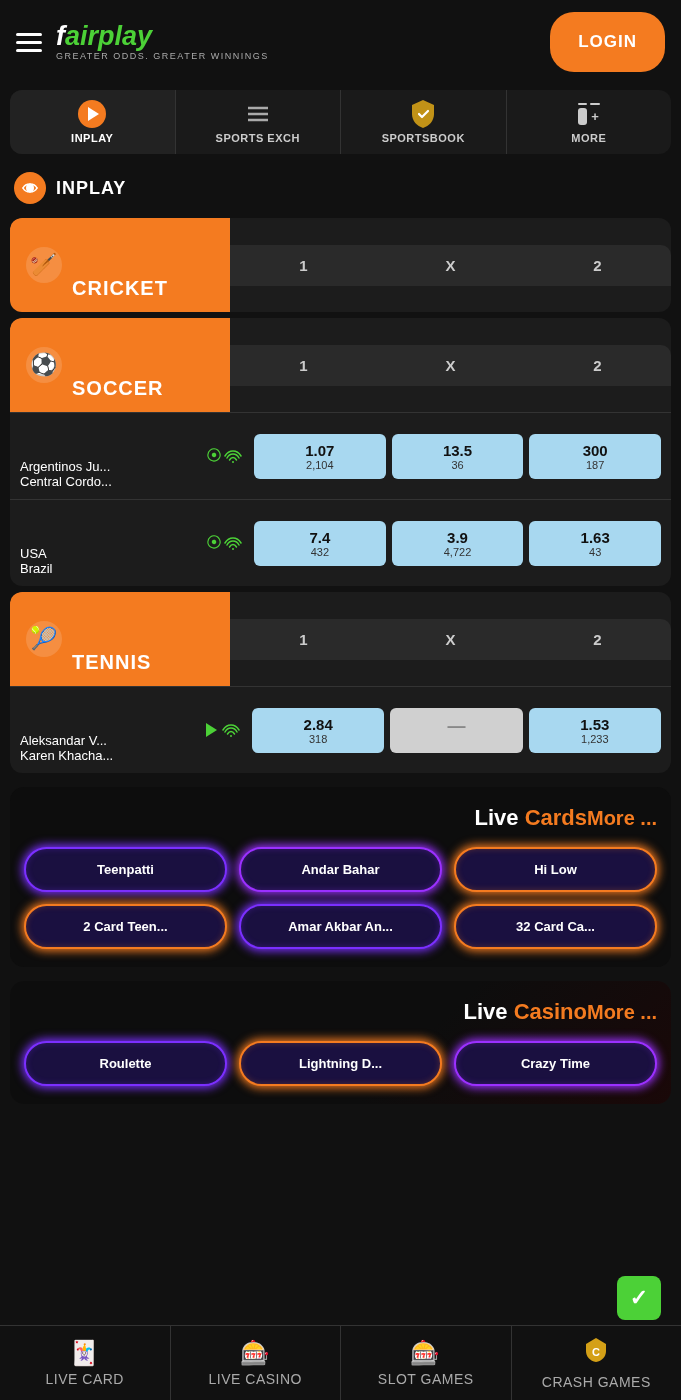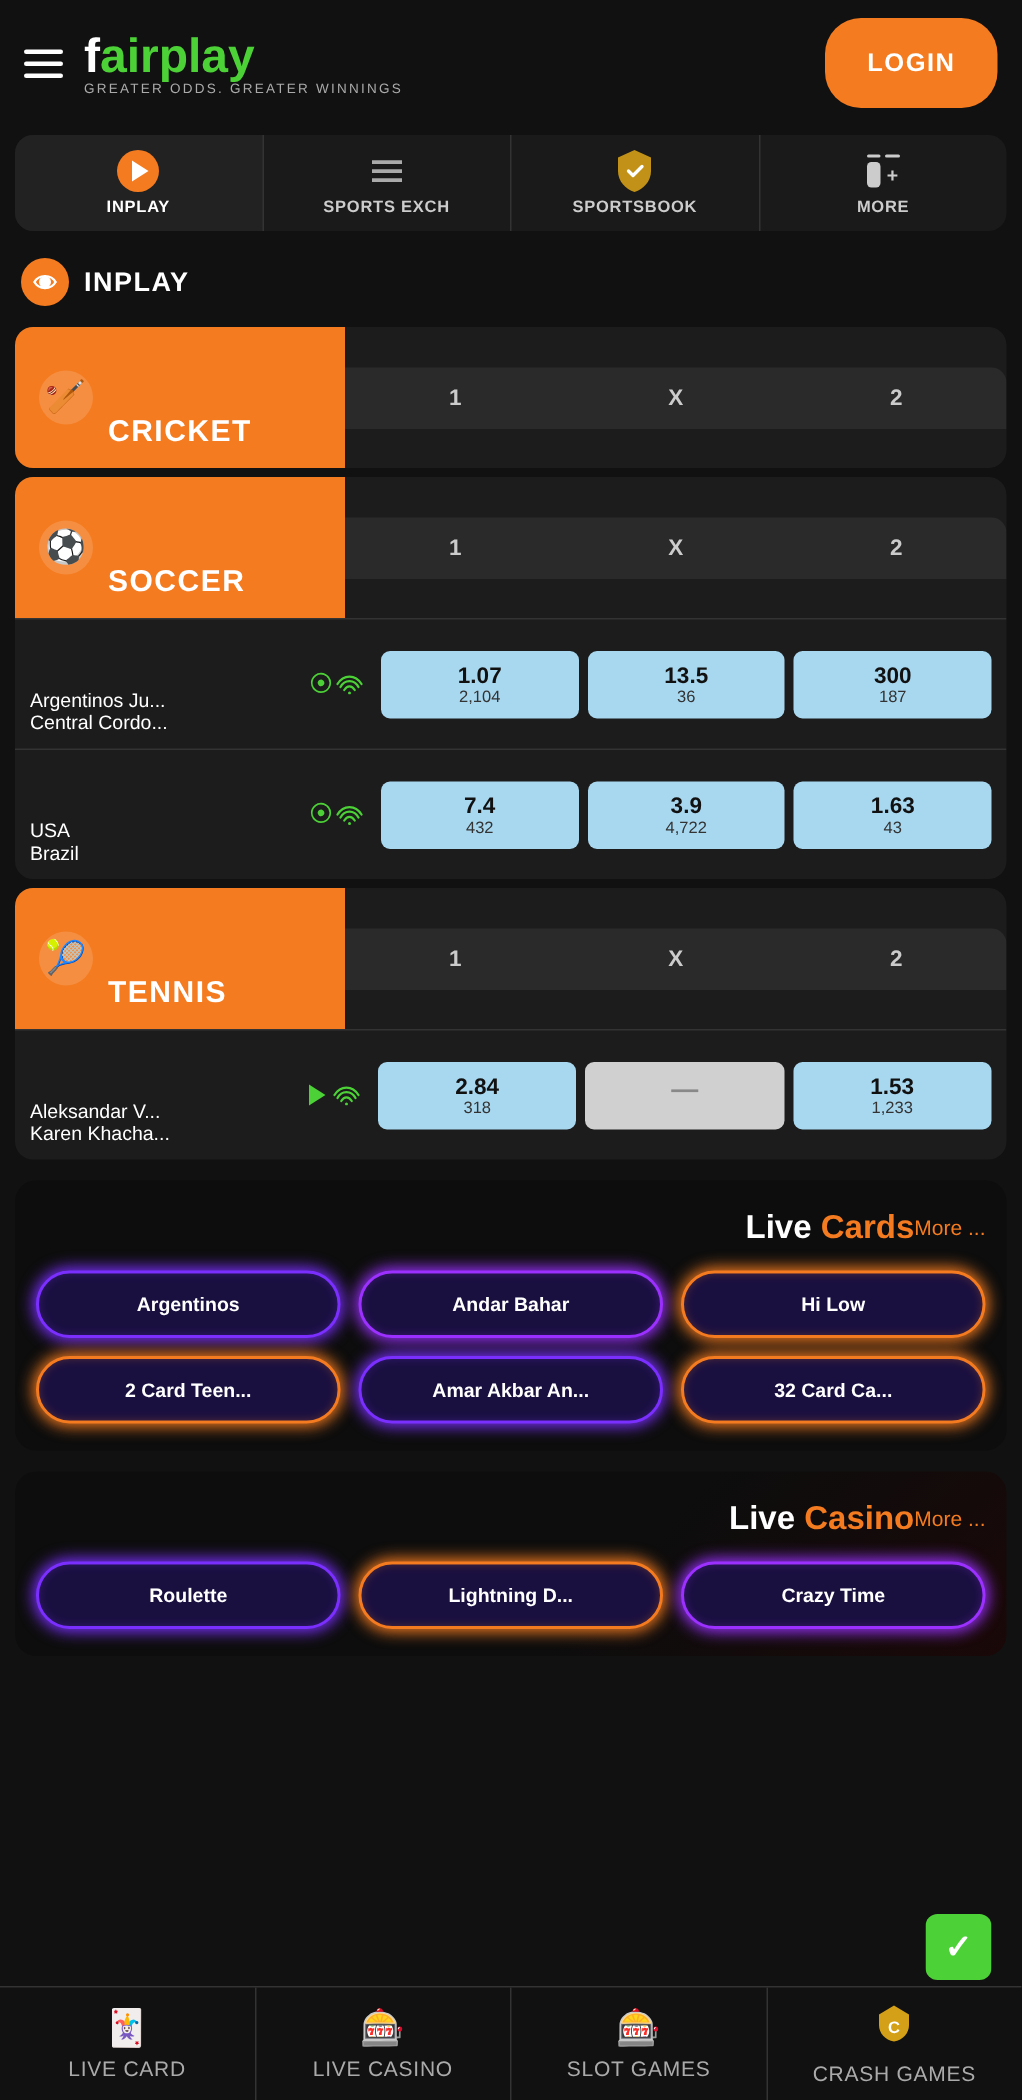--- a/index.html
+++ b/index.html
@@ -38,22 +38,23 @@
       height: 3px;
       background: #fff;
       border-radius: 2px;
     }
     .logo {
       display: flex;
       flex-direction: column;
       line-height: 1;
     }
     .logo-text {
-      font-size: 32px;
+      font-size: 27px;
       font-weight: 900;
+      font-style: italic;
     }
     .logo-f { color: #fff; }
     .logo-airplay { color: #4cd137; }
     .logo-tagline {
       font-size: 9px;
       color: #aaa;
       letter-spacing: 1.5px;
       margin-top: 2px;
     }
     .login-btn {
@@ -257,22 +258,23 @@
       margin-bottom: 16px;
     }
     .live-section-title {
       font-size: 22px;
       font-weight: 700;
     }
     .live-section-title .white { color: #fff; }
     .live-section-title .orange { color: #f47b20; }
     .more-link {
       color: #f47b20;
-      font-size: 14px;
-      cursor: pointer;
+      font-size: 20px;
+      cursor: pointer;
+      font-weight: bold;
     }
     .live-cards-grid {
       display: grid;
       grid-template-columns: 1fr 1fr 1fr;
       gap: 12px;
     }
     .live-card-btn {
       border-radius: 28px;
       padding: 13px 8px;
       text-align: center;
@@ -568,21 +570,21 @@
 
   <div class="live-section">
     <div class="live-section-header">
       <div class="live-section-title">
         <span class="white">Live</span>
         <span class="orange">Cards</span>
       </div>
       <span class="more-link">More ...</span>
     </div>
     <div class="live-cards-grid">
-      <button class="live-card-btn purple-glow">Argentinos</button>
+      <button class="live-card-btn purple-glow">Teenpatti</button>
       <button class="live-card-btn purple-glow-2">Andar Bahar</button>
       <button class="live-card-btn red-orange-glow">Hi Low</button>
       <button class="live-card-btn red-orange-glow">2 Card Teen...</button>
       <button class="live-card-btn purple-glow">Amar Akbar An...</button>
       <button class="live-card-btn red-orange-glow">32 Card Ca...</button>
     </div>
   </div>
 
   <div class="live-section" style="margin-top:0;background:linear-gradient(135deg,#0d0d0d 60%,#1a0808 100%);">
     <div class="live-section-header">

